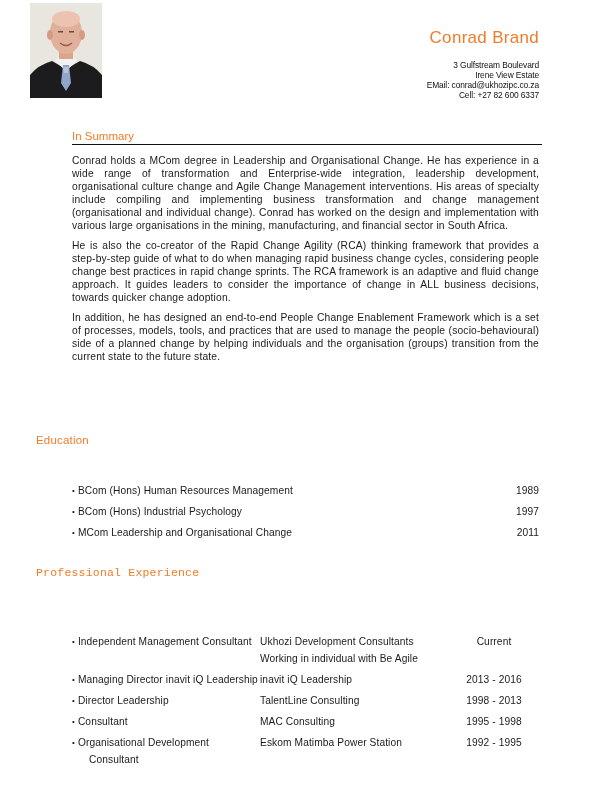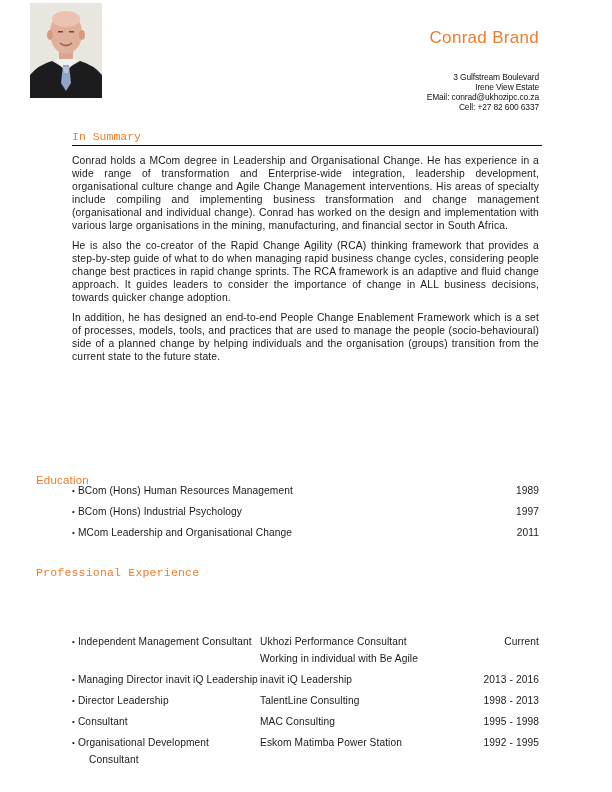--- a/index.html
+++ b/index.html
@@ -15,33 +15,32 @@
       position: absolute; left: 30px; top: 3px; width: 72px; height: 95px;
       background: #e9e7e1; overflow: hidden;
     }
     .photo svg { display: block; width: 100%; height: 100%; }
 
     
     .contact {
       position: absolute; right: 73px; top: 28px; text-align: right;
     }
     .contact .name {
-      font-size: 17px; color: #f07c2a; letter-spacing: 0.3px; margin-bottom: 24px;
+      font-size: 17px; color: #f07c2a; letter-spacing: 0.3px; margin-bottom: 12px;
       font-weight: normal;
     }
     .contact .line {
       font-size: 8.4px; line-height: 10px; color: #111; letter-spacing: -0.1px; margin-left: 45px;
     }
 
     
     .summary-heading {
       position: absolute; left: 72px; top: 130px; width: 470px;
       font-size: 11.5px; color: #f07c2a; padding-bottom: 2px;
       border-bottom: 1.3px solid #111;
-      font-family: Liberation Mono, monospace;
     }
     .summary {
       position: absolute; left: 72px; top: 154px; width: 467px;
       font-size: 10.3px; line-height: 13px; text-align: justify; letter-spacing: 0.15px;
     }
     .summary p { margin-bottom: 7px; }
 
     .section-heading {
       position: absolute; left: 36px; font-size: 11.5px; color: #f07c2a; letter-spacing: 0.2px;
     }
@@ -51,21 +50,21 @@
     .edu-row {
       display: flex; justify-content: space-between; font-size: 10.2px; height: 21px;
       line-height: 16px; letter-spacing: 0.1px;
     }
 
     
     .exp-list { position: absolute; left: 72px; top: 591px; width: 467px; margin-top: 42px; }
     .exp-row { display: flex; font-size: 10.2px; line-height: 17px; letter-spacing: 0.1px; margin-bottom: 4px; }
     .exp-title { width: 188px; padding-left: 17px; text-indent: -17px; }
     .exp-company { flex: 1; }
-    .exp-period { width: 90px; text-align: right; }
+    .exp-period { width: 90px; text-align: center; }
     .bullet-char { font-size: 8px; vertical-align: 1px; margin-right: 3px; }
   </style>
 </head>
 <body>
 
 <div class="page">
 
   <div class="photo" title="Portrait photo of Conrad Brand">
     <svg viewBox="0 0 72 95">
       <rect width="72" height="95" fill="#e8e6df"></rect>
@@ -100,42 +99,42 @@
     <div class="line">Cell:  +27 82 600 6337</div>
   </div>
 
   <div class="summary-heading">In Summary</div>
   <div class="summary">
     <p>Conrad holds a MCom degree in Leadership and Organisational Change. He has experience in a wide range of transformation and Enterprise-wide integration, leadership development, organisational culture change and Agile Change Management interventions. His areas of specialty include compiling and implementing business transformation and change management (organisational and individual change). Conrad has worked on the design and implementation with various large organisations in the mining, manufacturing, and financial sector in South Africa.</p>
     <p>He is also the co-creator of the Rapid Change Agility (RCA) thinking framework that provides a step-by-step guide of what to do when managing rapid business change cycles, considering people change best practices in rapid change sprints. The RCA framework is an adaptive and fluid change approach. It guides leaders to consider the importance of change in ALL business decisions, towards quicker change adoption.</p>
     <p>In addition, he has designed an end-to-end People Change Enablement Framework which is a set of processes, models, tools, and practices that are used to manage the people (socio-behavioural) side of a planned change by helping individuals and the organisation (groups) transition from the current state to the future state.</p>
   </div>
 
-  <div class="section-heading" style="top:474px;">Education</div>
+  <div class="section-heading" style="top:434px;">Education</div>
   <div class="edu-list">
     <div class="edu-row">
       <span><span class="bullet-char">•</span><span>BCom (Hons) Human Resources Management</span></span>
       <span>1989</span>
     </div>
     <div class="edu-row">
       <span><span class="bullet-char">•</span><span>BCom (Hons) Industrial Psychology</span></span>
       <span>1997</span>
     </div>
     <div class="edu-row">
       <span><span class="bullet-char">•</span><span>MCom Leadership and Organisational Change</span></span>
       <span>2011</span>
     </div>
   </div>
 
   <div class="section-heading" style="top:566px;font-family:Liberation Mono, monospace;">Professional Experience</div>
   <div class="exp-list">
     <div class="exp-row">
       <div class="exp-title"><span class="bullet-char">•</span><span>Independent Management Consultant</span></div>
       <div class="exp-company">
-        <div>Ukhozi Performance Consultant</div>
+        <div>Ukhozi Development Consultants</div>
         <div>Working in individual with Be Agile</div>
       </div>
       <div class="exp-period">Current</div>
     </div>
     <div class="exp-row">
       <div class="exp-title"><span class="bullet-char">•</span><span>Managing Director inavit iQ Leadership</span></div>
       <div class="exp-company">
         <div>inavit iQ Leadership</div>
       </div>
       <div class="exp-period">2013 - 2016</div>

